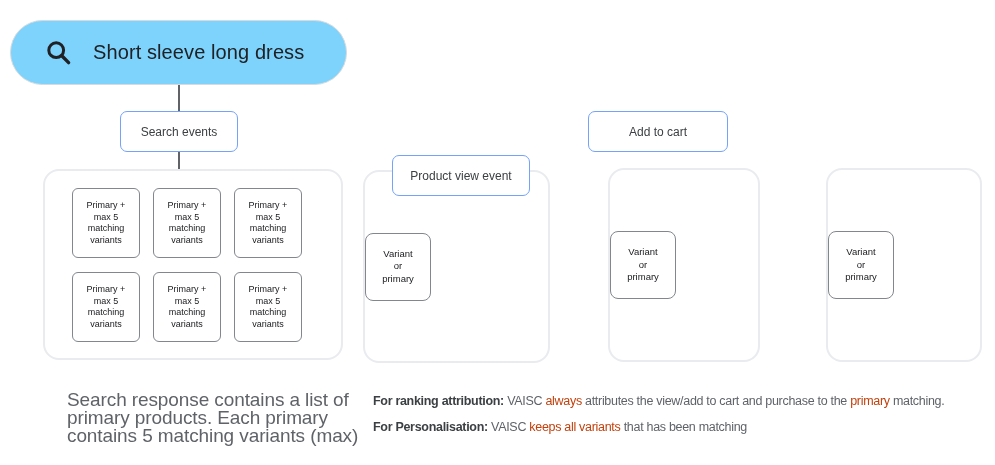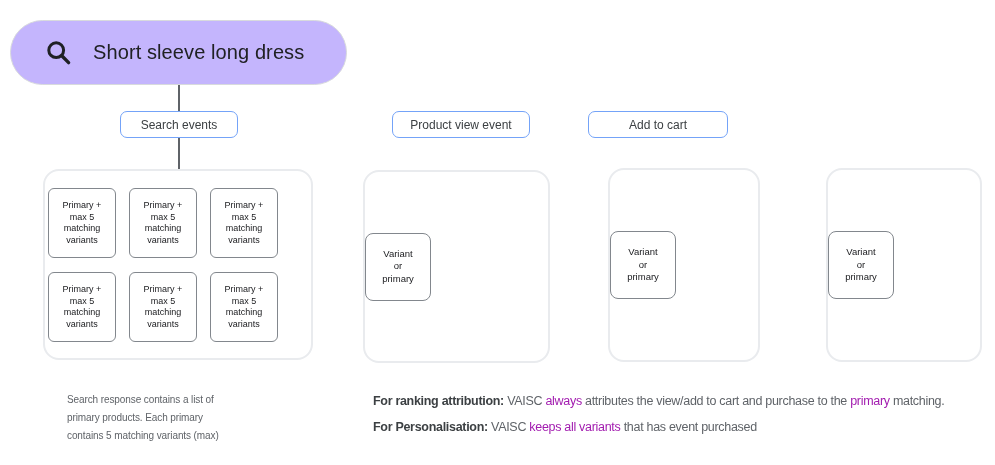--- a/index.html
+++ b/index.html
@@ -13,65 +13,65 @@
     overflow: hidden;
   }
 
   
   .pill {
     position: absolute;
     left: 10px; top: 20px;
     width: 337px; height: 65px;
     border: 1.6px solid #d8dadd;
     border-radius: 34px;
-    background: #c4b5fd;
+    background: #7dd3fc;
     display: flex;
     align-items: center;
     padding-left: 34px;
   }
   .sicon { display: block; margin-right: 21px; }
   .sicon svg { display: block; }
   .squery { font-size: 20px; color: #202124; letter-spacing: 0.1px; }
 
   
   .connector {
     position: absolute;
     left: 178px; top: 85px;
     width: 1.6px; height: 84px;
     background: #5f6368;
   }
 
   
   .evt {
     position: absolute;
-    top: 111px; height: 27px;
+    top: 111px; height: 41px;
     border: 1.6px solid #74a3f8;
     border-radius: 7px;
     background: #fff;
     display: flex; align-items: center; justify-content: center;
     font-size: 12px; color: #3c4043;
     z-index: 2;
   }
   .evt-search   { left: 120px; width: 118px; }
-  .evt-view     { left: 392px; width: 138px; }
+  .evt-view     { left: 392px; width: 138px; margin-top: 44px; }
   .evt-cart     { left: 588px; width: 140px; }
   .evt-purchase { left: 833px; width: 140px; }
 
   
   .cont {
     position: absolute;
     background: #fff;
     border: 2px solid #e9ebee;
     border-radius: 16px;
     z-index: 1;
   }
   .cont-search {
-    left: 43px; top: 169px; width: 270px; height: 191px;
+    left: 43px; top: 169px; width: 300px; height: 191px;
     display: flex; flex-wrap: wrap; align-content: flex-start;
-    padding: 17px 0 0 3px;
+    padding: 17px 0 0 27px;
     column-gap: 13px; row-gap: 14px;
   }
   .cont-center { display: flex; align-items: center; justify-content: flex-start; }
   .cont-view     { left: 363px; top: 170px; width: 187px; height: 193px; }
   .cont-cart     { left: 608px; top: 168px; width: 152px; height: 194px; }
   .cont-purchase { left: 826px; top: 168px; width: 156px; height: 194px; }
 
   
   .pbox {
     width: 68px; height: 70px;
@@ -93,37 +93,37 @@
     font-size: 9.5px; line-height: 12.5px;
     color: #202124;
     white-space: pre-line;
     background: #fff;
   }
 
   
   .caption-left {
     position: absolute;
     left: 67px; top: 391px;
-    font-size: 10px; line-height: 18px;
+    font-size: 19px; line-height: 18px;
     letter-spacing: -0.1px;
     color: #5f6368;
     white-space: pre-line;
   }
   .note {
     position: absolute;
     left: 373px;
     font-size: 12.5px;
     letter-spacing: -0.3px;
     color: #5f6368;
     white-space: nowrap;
   }
   .note-1 { top: 394px; }
   .note-2 { top: 420px; }
   .note .b { font-weight: bold; color: #3c4043; margin-top: 32px; }
-  .note .red { color: #a21caf; }
+  .note .red { color: #c2410c; }
 </style>
 </head>
 <body>
 
 <div class="stage">
 
   <div class="connector"></div>
 
   <div class="pill">
     <span class="sicon">
@@ -183,15 +183,15 @@
 or
 primary</div>
   </div>
 
   <div class="caption-left">Search response contains a list of
 primary products. Each primary
 contains 5 matching variants (max)</div>
 
   <div class="note note-1"><span class="b">For ranking attribution:</span><span> VAISC </span><span class="red">always</span><span> attributes the view/add to cart and purchase to the </span><span class="red">primary</span><span> matching.</span></div>
 
-  <div class="note note-2"><span class="b">For Personalisation:</span><span> VAISC </span><span class="red">keeps all variants</span><span> that has event purchased</span></div>
+  <div class="note note-2"><span class="b">For Personalisation:</span><span> VAISC </span><span class="red">keeps all variants</span><span> that has been matching</span></div>
 
 </div>
 
 </body></html>

